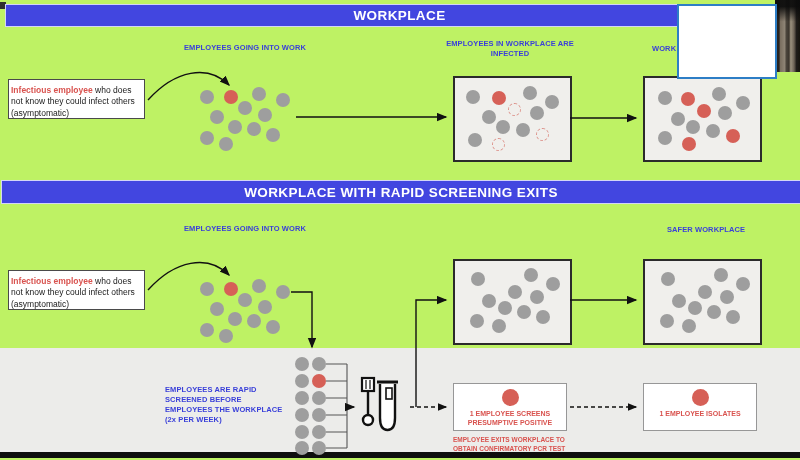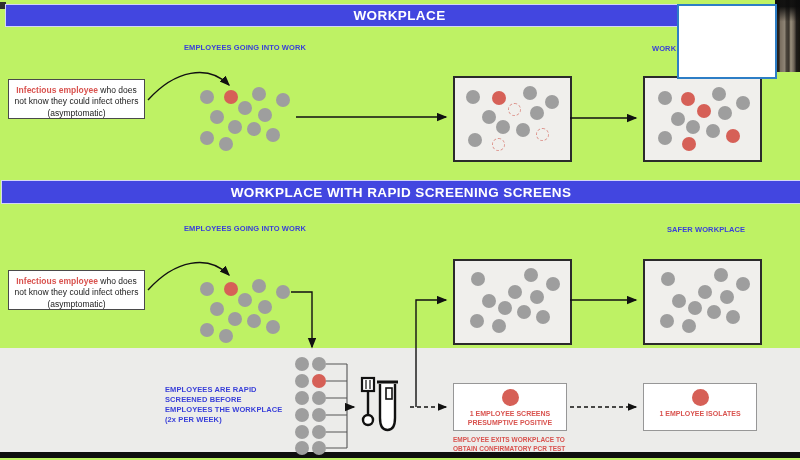--- a/index.html
+++ b/index.html
@@ -4,21 +4,21 @@
 <style>
   html,body{margin:0;padding:0;background:#fff;}
   #screen{position:relative;width:800px;height:460px;background:#bef264;overflow:hidden;
           font-family:"Liberation Sans",sans-serif;}
   .bar{position:absolute;background:#4246e0;border:1px solid #d3d6f6;color:#fff;font-weight:bold;
        font-size:13.5px;letter-spacing:.4px;display:flex;align-items:center;justify-content:center;}
   .bluelbl{position:absolute;color:#3a40d9;font-weight:bold;font-size:7.5px;line-height:1.35;
            text-align:center;letter-spacing:.1px;}
   .panel{position:absolute;background:#f0efec;border:2px solid #2b2b2b;}
   .notebox{position:absolute;background:#fff;border:1px solid #4a4a4a;color:#1a1a1a;
-           font-size:8.5px;line-height:1.35;text-align:center;padding:5px 2px;box-sizing:border-box;}
+           font-size:8.5px;line-height:1.35;padding:5px 2px;box-sizing:border-box;}
   .notebox .red{color:#d9534f;font-weight:bold;}
   .redbox{position:absolute;background:#fff;border:1.5px solid #979797;box-sizing:border-box;
           display:flex;flex-direction:column;align-items:center;}
   .redbox .bigdot{width:17px;height:17px;border-radius:50%;background:#d66057;margin-top:5px;flex:none;}
   .redbox .lbl{color:#d9534f;font-weight:bold;font-size:7px;line-height:1.35;text-align:center;margin-top:3px;}
   .redlbl{position:absolute;color:#d9534f;font-weight:bold;font-size:6.5px;line-height:1.4;text-align:left;}
   .dot-group{position:absolute;}
   .dot{position:absolute;border-radius:50%;width:14px;height:14px;}
   .dot.gray{background:#9e9e9e;}
   .dot.red{background:#d66057;}
@@ -41,24 +41,25 @@
 <div id="screen">
 
   <div id="gray-band"></div>
   <div id="black-bar"></div>
   <div id="screen-artifact"></div>
 
   <div class="bar" style="left:5px;top:4px;width:787px;height:21px;">
     <span>WORKPLACE</span>
   </div>
   <div class="bar" style="left:1px;top:180px;width:798px;height:22px;">
-    <span>WORKPLACE WITH RAPID SCREENING SCREENS</span>
+    <span>WORKPLACE WITH RAPID SCREENING EXITS</span>
   </div>
 
   <div class="bluelbl" style="left:160px;top:43px;width:170px;">EMPLOYEES GOING INTO WORK</div>
+  <div class="bluelbl" style="left:440px;top:39px;width:140px;">EMPLOYEES IN WORKPLACE ARE INFECTED</div>
   <div class="bluelbl" style="left:652px;top:44px;width:120px;text-align:left;">WORK</div>
 
   <div class="notebox" style="left:8px;top:79px;width:137px;height:40px;">
     <span class="red">Infectious employee</span>
     <span>who does not know they could infect others (asymptomatic)</span>
   </div>
 
   <div class="panel" style="left:453px;top:76px;width:115px;height:82px;"></div>
   <div class="panel" style="left:643px;top:76px;width:115px;height:82px;"></div>
 

